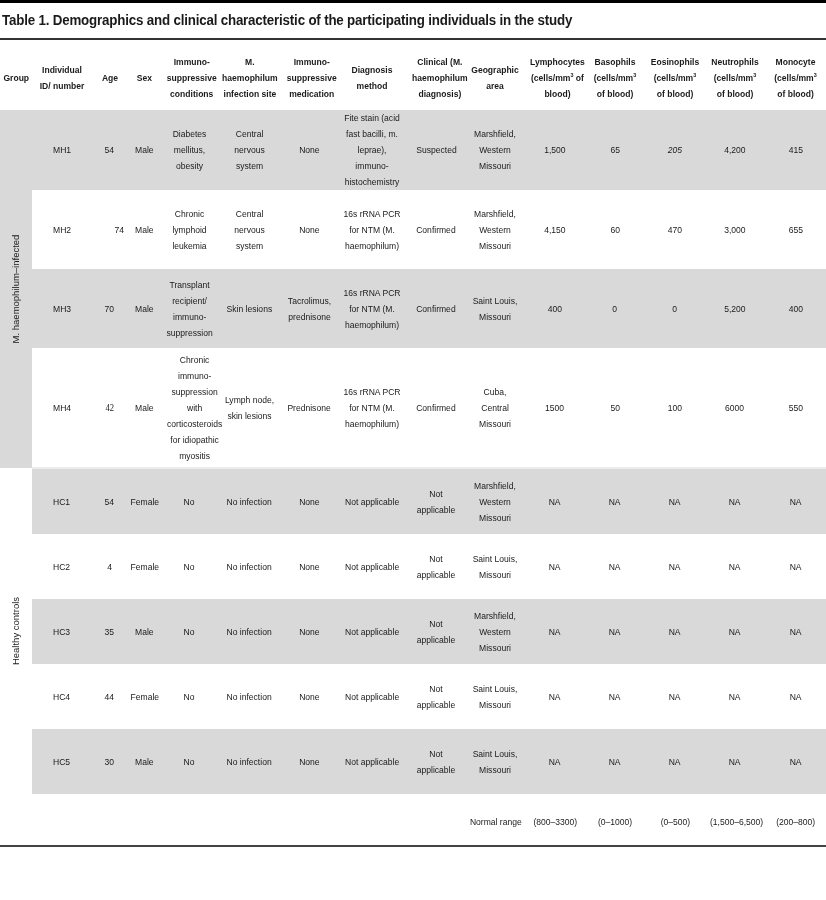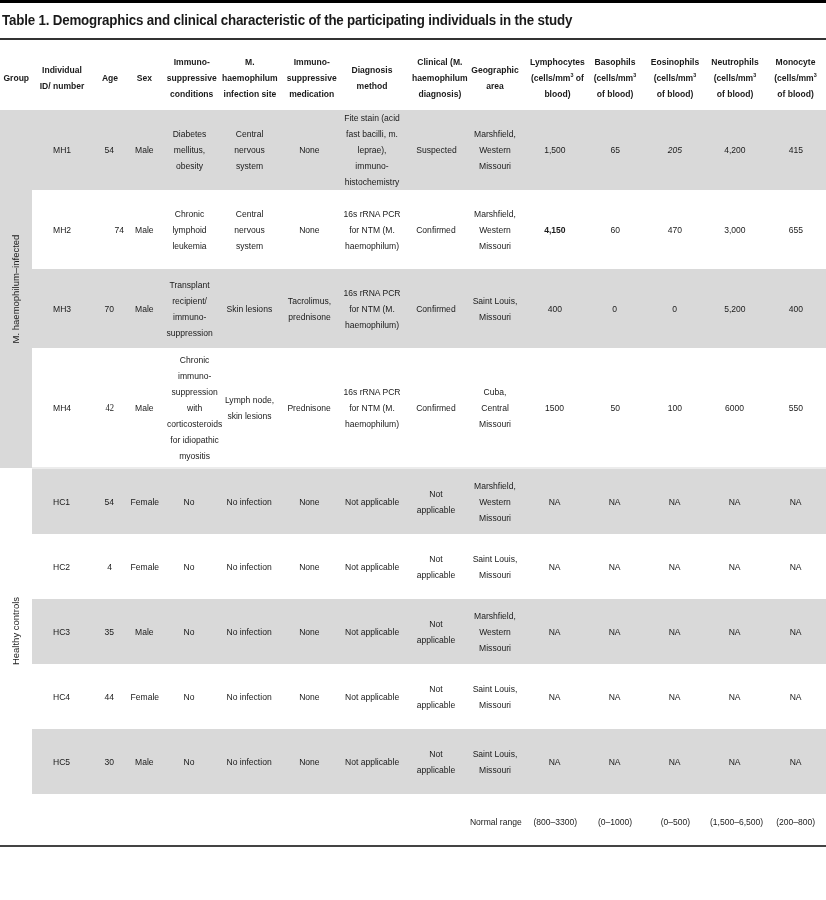--- a/index.html
+++ b/index.html
@@ -92,21 +92,21 @@
       <tr class="">
         <td class="cell" style="height: 79px;"><span class="cond">MH2</span></td>
         <td class="cell" style="height: 79px; text-align: right;"><span class="cond">74</span></td>
         <td class="cell" style="height: 79px;"><span class="cond">Male</span></td>
         <td class="cell" style="height: 79px;"><span class="cond">Chronic lymphoid leukemia</span></td>
         <td class="cell" style="height: 79px;"><span class="cond">Central nervous system</span></td>
         <td class="cell" style="height: 79px;"><span class="cond">None</span></td>
         <td class="cell" style="height: 79px;"><span class="cond">16s rRNA PCR for NTM (M. haemophilum)</span></td>
         <td class="cell" style="height: 79px;"><span class="cond">Confirmed</span></td>
         <td class="cell" style="height: 79px;"><span class="cond">Marshfield, Western Missouri</span></td>
-        <td class="cell" style="height: 79px; font-weight: bold;"><span class="cond">4,150</span></td>
+        <td class="cell" style="height: 79px;"><span class="cond">4,150</span></td>
         <td class="cell" style="height: 79px;"><span class="cond">60</span></td>
         <td class="cell" style="height: 79px;"><span class="cond">470</span></td>
         <td class="cell" style="height: 79px;"><span class="cond">3,000</span></td>
         <td class="cell" style="height: 79px;"><span class="cond">655</span></td>
       </tr>
       <tr class="gray">
         <td class="cell" style="height: 79px;"><span class="cond">MH3</span></td>
         <td class="cell" style="height: 79px;"><span class="cond">70</span></td>
         <td class="cell" style="height: 79px;"><span class="cond">Male</span></td>
         <td class="cell" style="height: 79px;"><span class="cond">Transplant recipient/ immuno-suppression</span></td>

